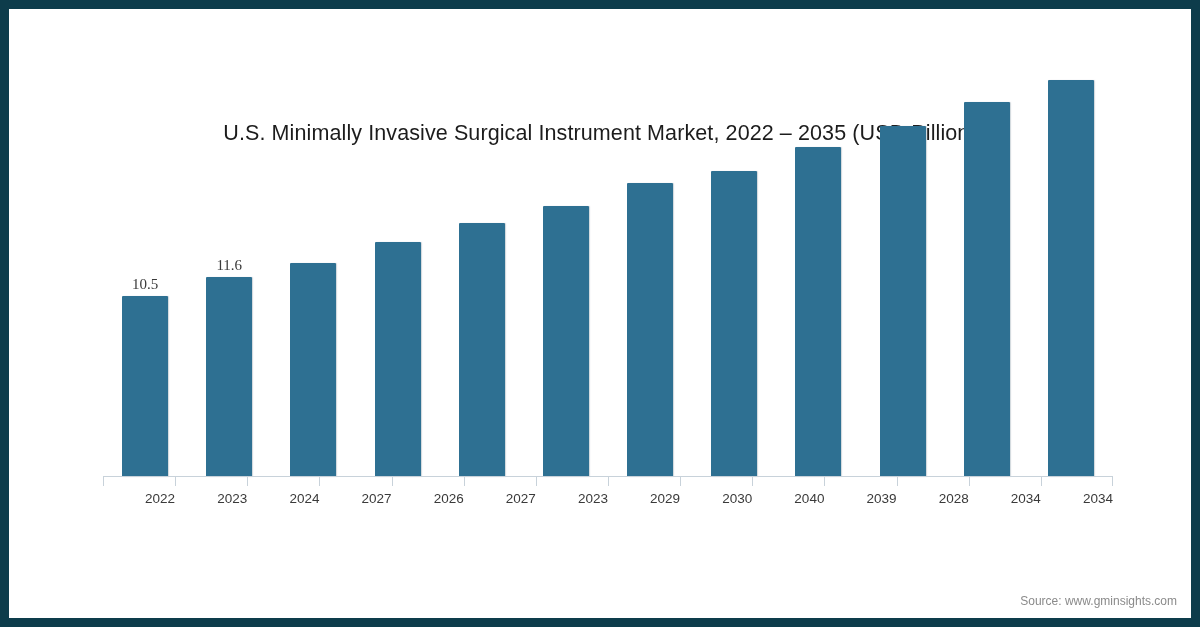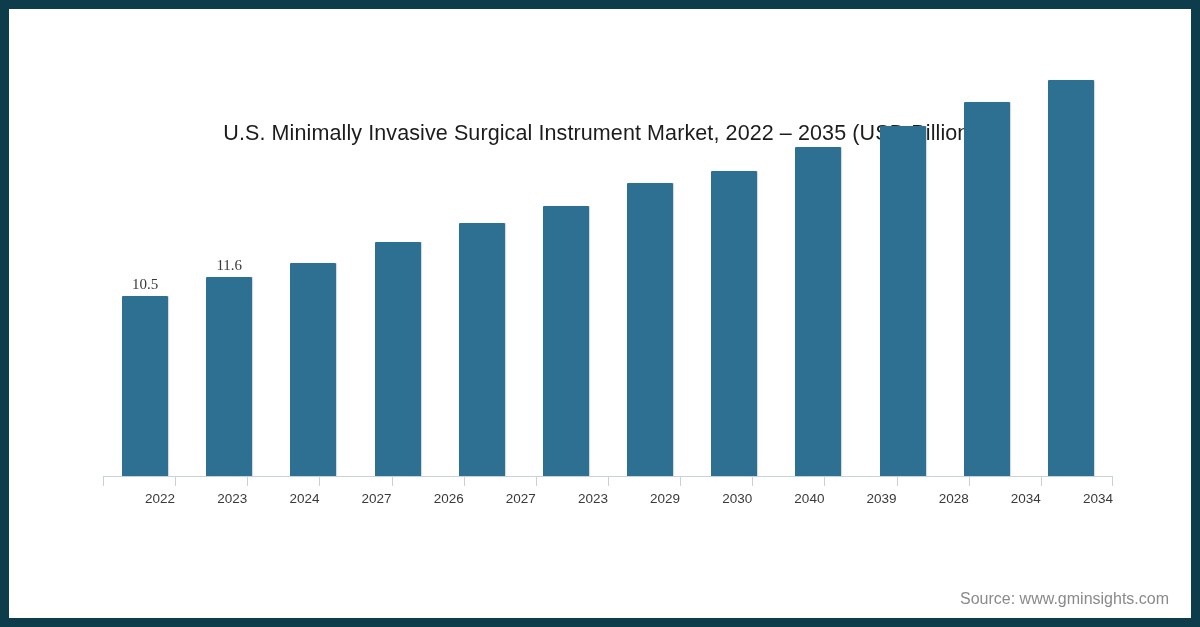--- a/index.html
+++ b/index.html
@@ -124,23 +124,23 @@
   }
   .tick-label {
     display: block;
     padding-top: 14px;
     font-size: 13.5px;
     color: #3a3a3a;
   }
 
   .source-note {
     position: absolute;
-    right: 22px;
+    right: 14px;
     bottom: 10px;
-    font-size: 16px;
+    font-size: 12px;
     color: #8a8a8a;
     font-family: "Liberation Sans", sans-serif;
   }
 </style>
 </head>
 <body>
 
 <div class="figure-frame">
 
   <div class="chart-title">U.S. Minimally Invasive Surgical Instrument Market, 2022 – 2035 (USD Billion)</div>

